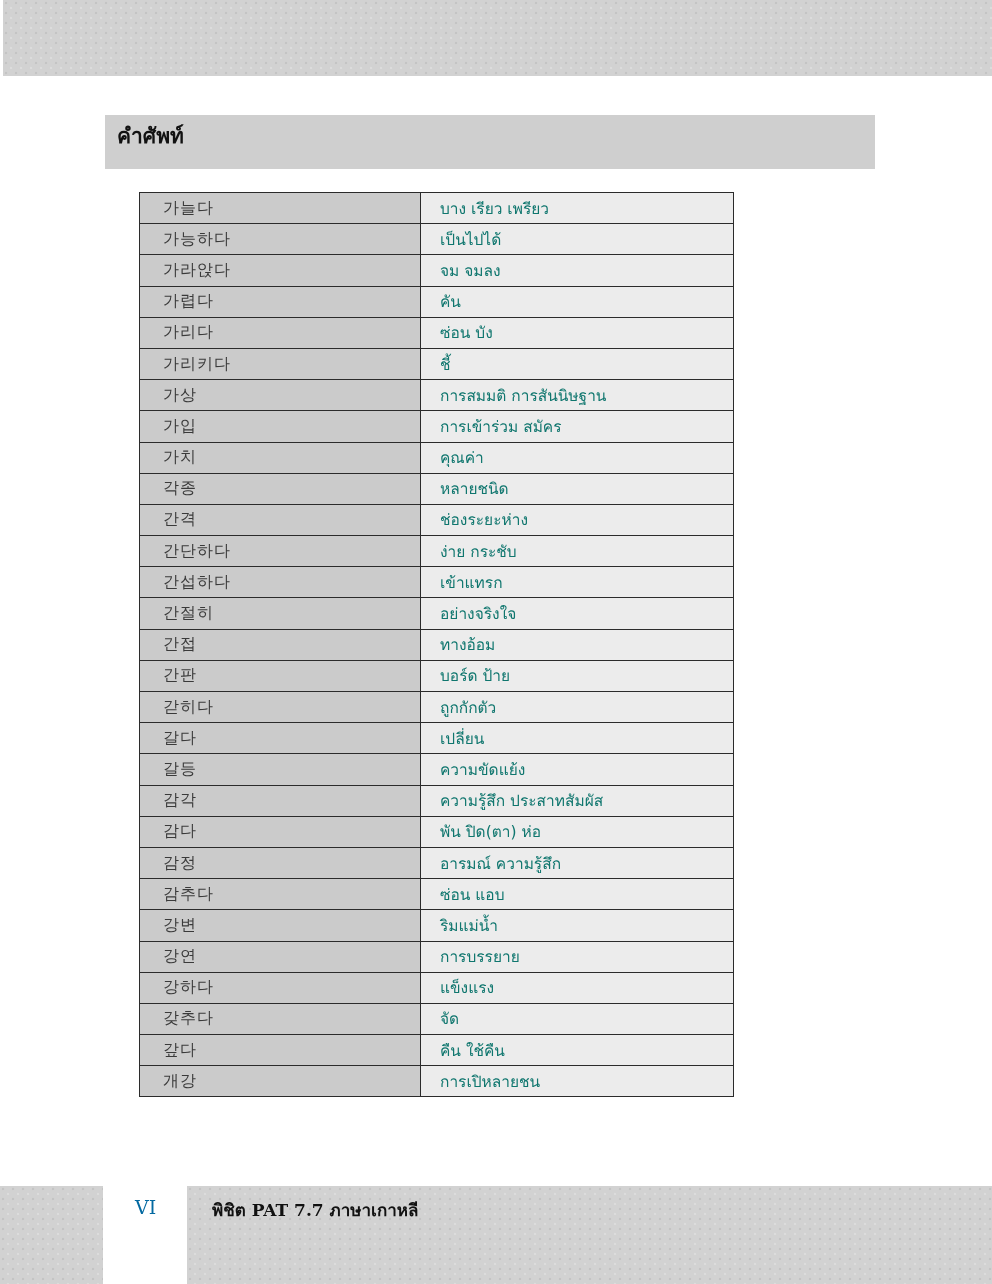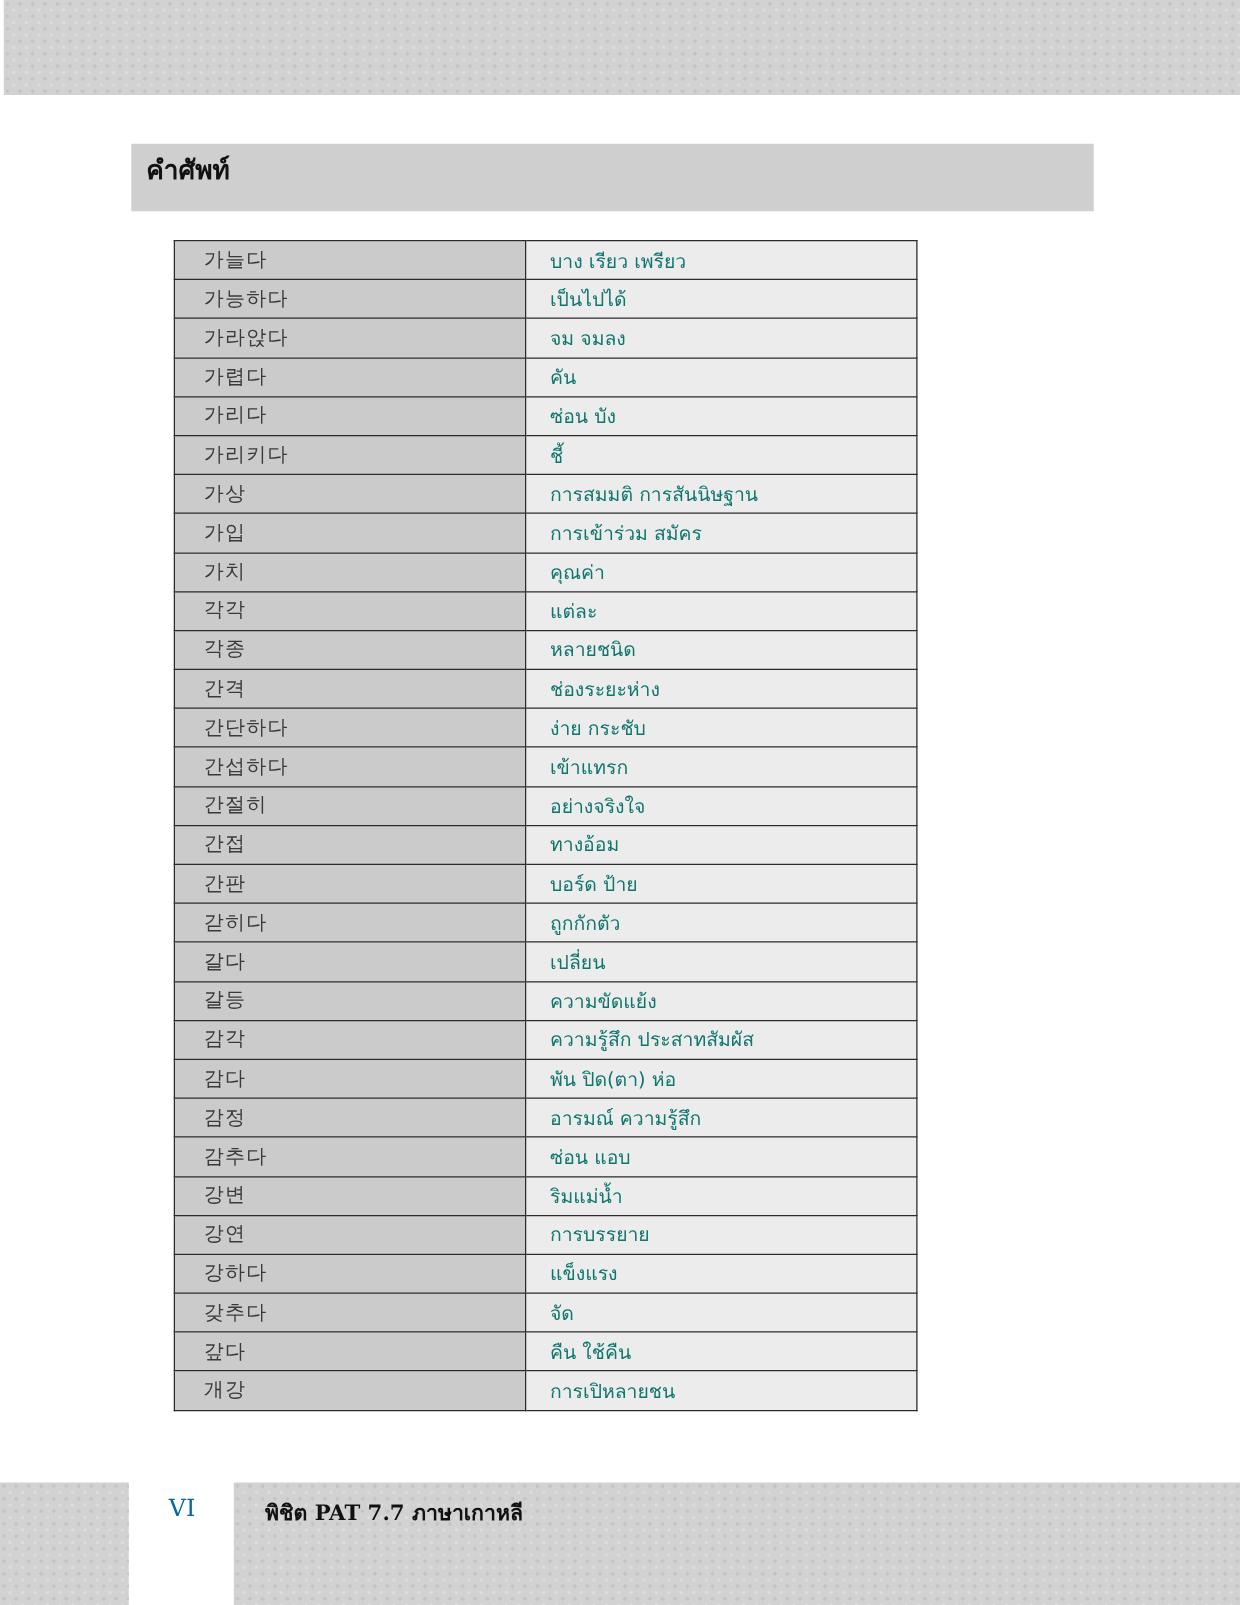--- a/index.html
+++ b/index.html
@@ -94,24 +94,20 @@
       </tr>
       <tr>
         <td class="ko">가입</td>
         <td class="th">การเข้าร่วม สมัคร</td>
       </tr>
       <tr>
         <td class="ko">가치</td>
         <td class="th">คุณค่า</td>
       </tr>
       <tr>
-        <td class="ko">각각</td>
-        <td class="th">แต่ละ</td>
-      </tr>
-      <tr>
         <td class="ko">각종</td>
         <td class="th">หลายชนิด</td>
       </tr>
       <tr>
         <td class="ko">간격</td>
         <td class="th">ช่องระยะห่าง</td>
       </tr>
       <tr>
         <td class="ko">간단하다</td>
         <td class="th">ง่าย กระชับ</td>

